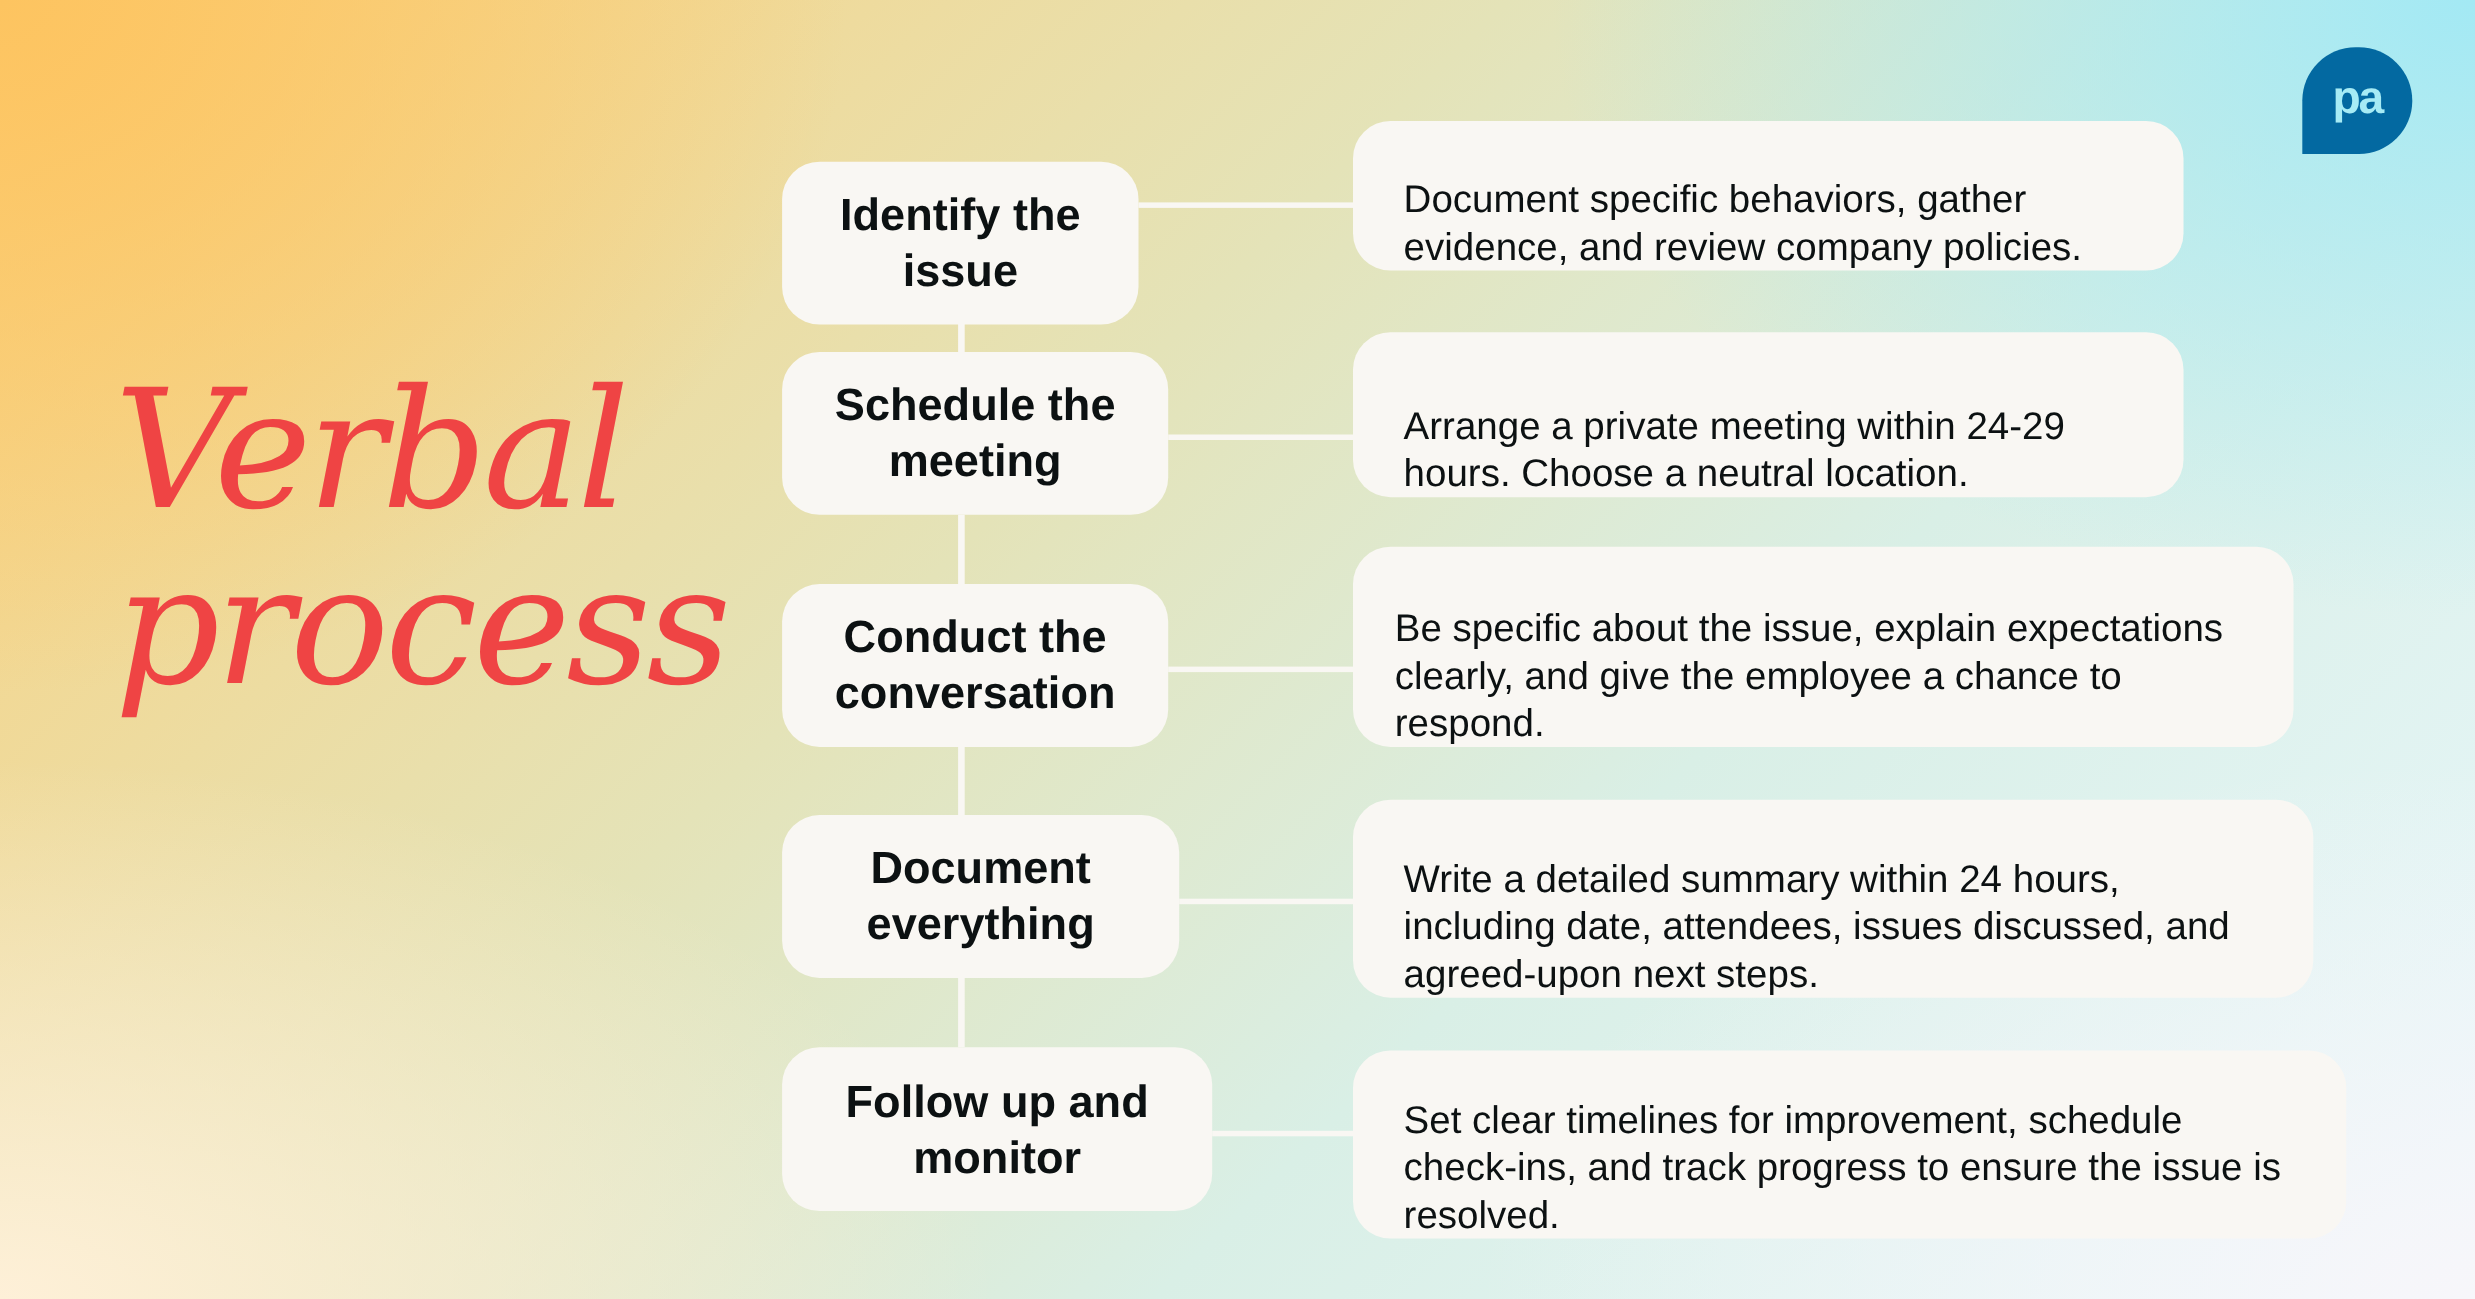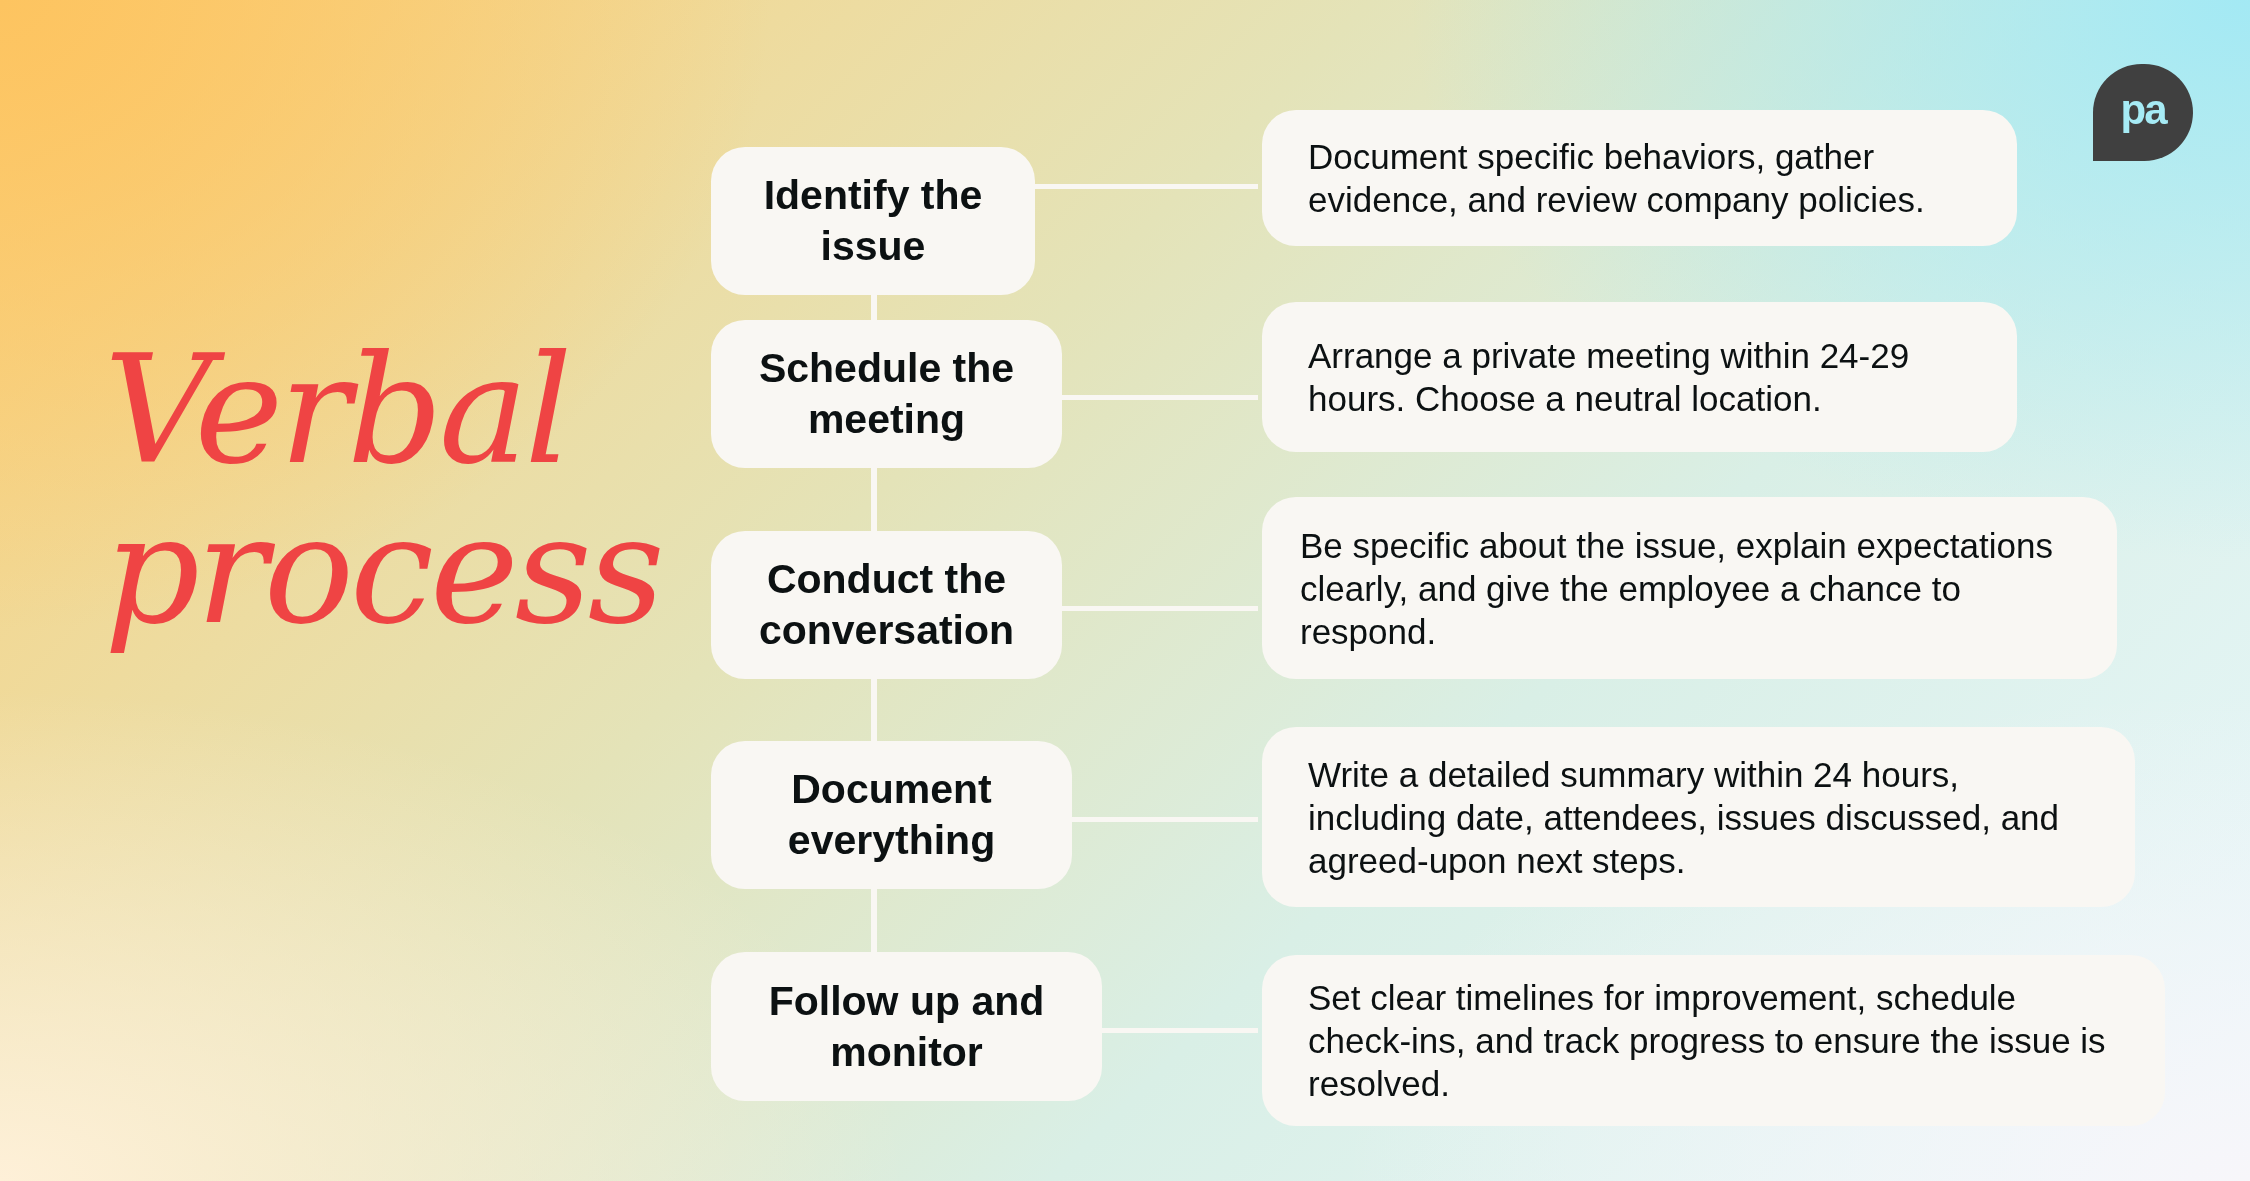--- a/index.html
+++ b/index.html
@@ -31,30 +31,30 @@
     .step {
       position: absolute; left: 711px;
       background: #f9f7f3; border-radius: 34px;
       display: flex; align-items: center; justify-content: center;
       text-align: center;
       font-family: "Liberation Sans", sans-serif; font-weight: bold;
       font-size: 41px; line-height: 51px; color: #0c1112;
       box-sizing: border-box; padding: 0 24px;
     }
     .desc {
-      position: absolute; left: 1262px;
+      position: absolute; left: 1230px;
       background: #f9f7f3; border-radius: 34px;
-      display: flex; align-items: center;
+      display: flex; align-items: flex-end;
       font-family: "Liberation Sans", sans-serif; font-weight: normal;
       font-size: 35px; line-height: 43px; color: #0c1112;
       box-sizing: border-box; padding: 0 40px 0 46px;
     }
     .logo {
-      position: absolute; left: 2093px; top: 64px; width: 100px; height: 97px;
-      background: #404040;
+      position: absolute; left: 2093px; top: 43px; width: 100px; height: 97px;
+      background: #0369a1;
       border-radius: 50px 50px 50px 0;
       display: flex; align-items: center; justify-content: center;
     }
     .logo-text {
       color: #a6ebf5; font-family: "Liberation Sans", sans-serif;
       font-weight: bold; font-size: 42px; letter-spacing: -2px; margin-top: -6px;
     }
   </style>
 </head>
 <body>

